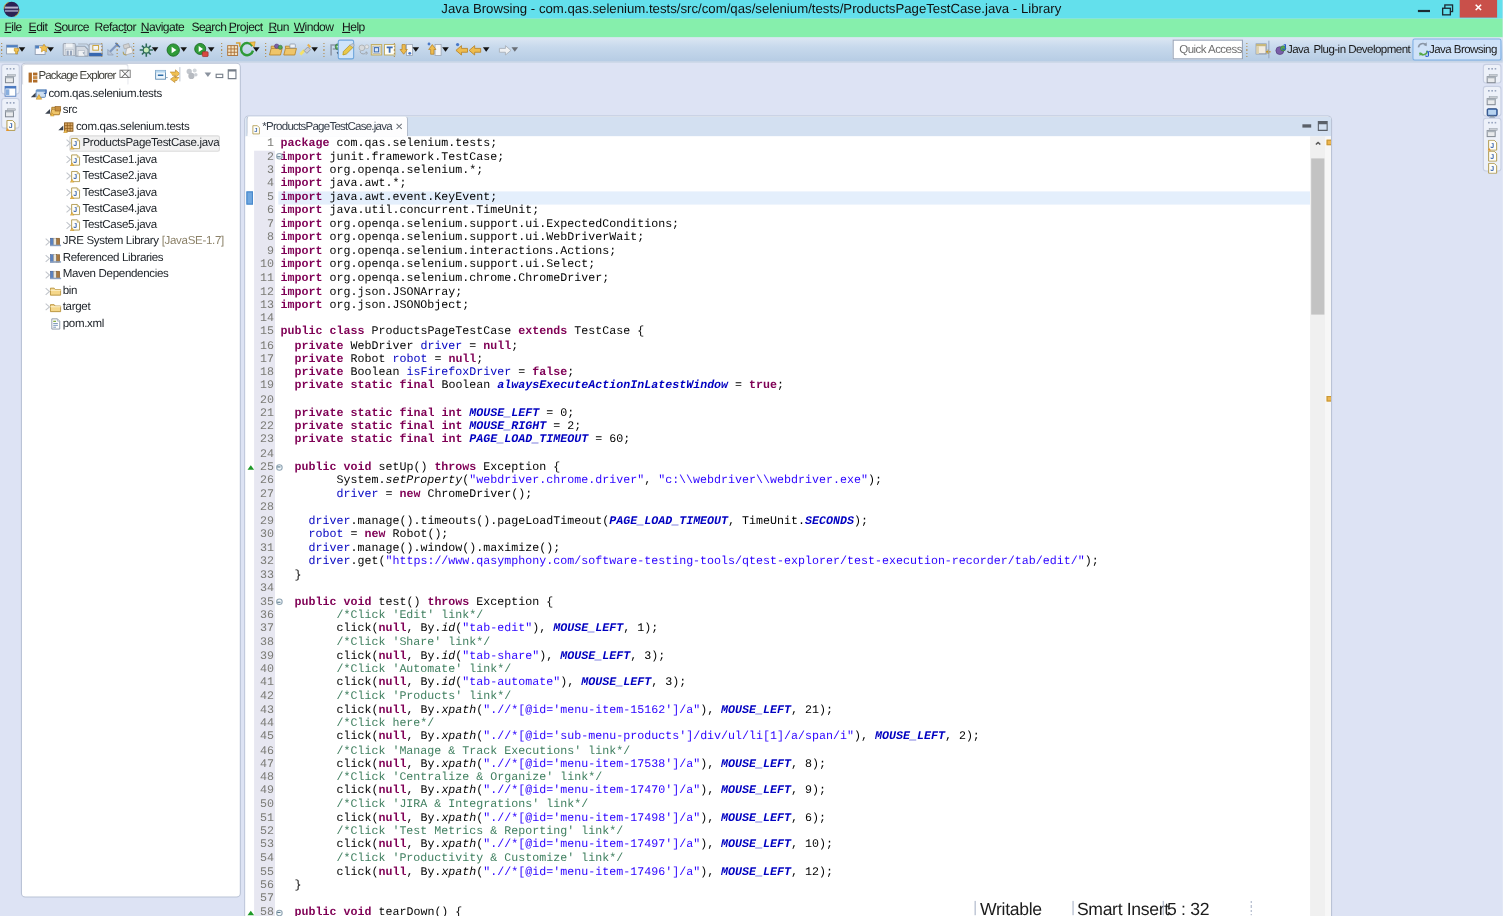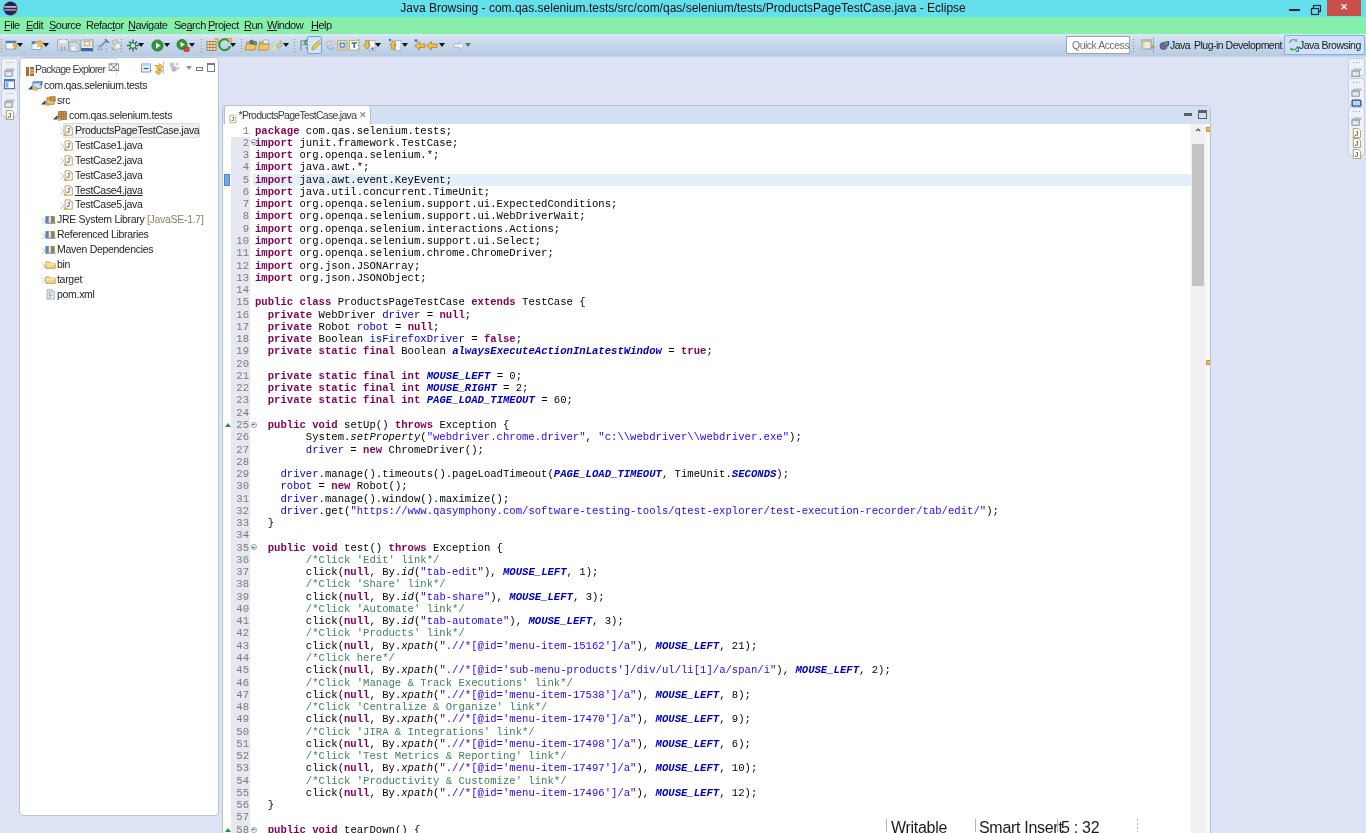--- a/index.html
+++ b/index.html
@@ -72,21 +72,21 @@
 </head>
 <body>
 
 <div id="titlebar" class="abs">
   <div class="abs" style="left:3px;top:1px;"><svg width="15" height="15" viewBox="0 0 15 15">
         <circle cx="7.5" cy="7.5" r="7" fill="#2c2255"></circle>
         <circle cx="7.5" cy="7.5" r="7" fill="none" stroke="#c89830" stroke-width="0.8" stroke-dasharray="8 14"></circle>
         <rect x="1.5" y="5" width="12" height="1.8" fill="#b8b4cc"></rect>
         <rect x="1.5" y="8" width="12" height="1.8" fill="#8c88ac"></rect>
       </svg></div>
-  <div id="title-text" class="abs">Java Browsing - com.qas.selenium.tests/src/com/qas/selenium/tests/ProductsPageTestCase.java - Eclipse</div>
+  <div id="title-text" class="abs">Java Browsing - com.qas.selenium.tests/src/com/qas/selenium/tests/ProductsPageTestCase.java - Library</div>
   <div id="btn-min" class="abs"></div>
   <div class="abs" style="left:1310px;top:2px;"><svg width="12" height="12" viewBox="0 0 12 12">
         <rect x="3.5" y="1.5" width="7" height="6" fill="none" stroke="#1c2b33" stroke-width="1.2"></rect>
         <rect x="1.5" y="4.5" width="7" height="6" fill="#63e0ec" stroke="#1c2b33" stroke-width="1.2"></rect>
       </svg></div>
   <div id="btn-close" class="abs">✕</div>
 </div>
 
 <div id="menubar" class="abs">
     <span style="left:4px;"><u>F</u>ile</span>
@@ -394,21 +394,21 @@
       <div class="trow" style="left:0;top:103.5px;width:198px;">
         <span class="texp" style="left:37px;"><svg width="10" height="10" viewBox="0 0 10 10">
             <path d="M3.5 2 L7 5 L3.5 8" fill="none" stroke="#c2c6cc" stroke-width="1"></path>
           </svg></span>
         <span class="ticon" style="left:43px;"><svg width="13" height="13" viewBox="0 0 13 13">
             <path d="M2.5 1 L8.5 1 L11 3.5 L11 12 L2.5 12 Z" fill="#fffef8" stroke="#b09a50"></path>
             <path d="M8.5 1 L8.5 3.5 L11 3.5" fill="#e8dcae" stroke="#b09a50" stroke-width="0.6"></path>
             <text x="4.2" y="9.5" font-family="Liberation Sans" font-size="7.5" font-weight="bold" fill="#3a66b0">J</text>
             <path d="M1 12.8 L3 9.5 L5 12.8 Z" fill="#f2c14e" stroke="#b8862c" stroke-width="0.5"></path>
           </svg></span>
-        <span class="abs" style="left:55px;top:0;text-decoration:underline;">TestCase4.java</span>
+        <span class="abs" style="left:55px;top:0;">TestCase4.java</span>
       </div>
       <div class="trow" style="left:0;top:118.4px;width:198px;">
         <span class="texp" style="left:37px;"><svg width="10" height="10" viewBox="0 0 10 10">
             <path d="M3.5 2 L7 5 L3.5 8" fill="none" stroke="#c2c6cc" stroke-width="1"></path>
           </svg></span>
         <span class="ticon" style="left:43px;"><svg width="13" height="13" viewBox="0 0 13 13">
             <path d="M2.5 1 L8.5 1 L11 3.5 L11 12 L2.5 12 Z" fill="#fffef8" stroke="#b09a50"></path>
             <path d="M8.5 1 L8.5 3.5 L11 3.5" fill="#e8dcae" stroke="#b09a50" stroke-width="0.6"></path>
             <text x="4.2" y="9.5" font-family="Liberation Sans" font-size="7.5" font-weight="bold" fill="#3a66b0">J</text>
             <path d="M1 12.8 L3 9.5 L5 12.8 Z" fill="#f2c14e" stroke="#b8862c" stroke-width="0.5"></path>

